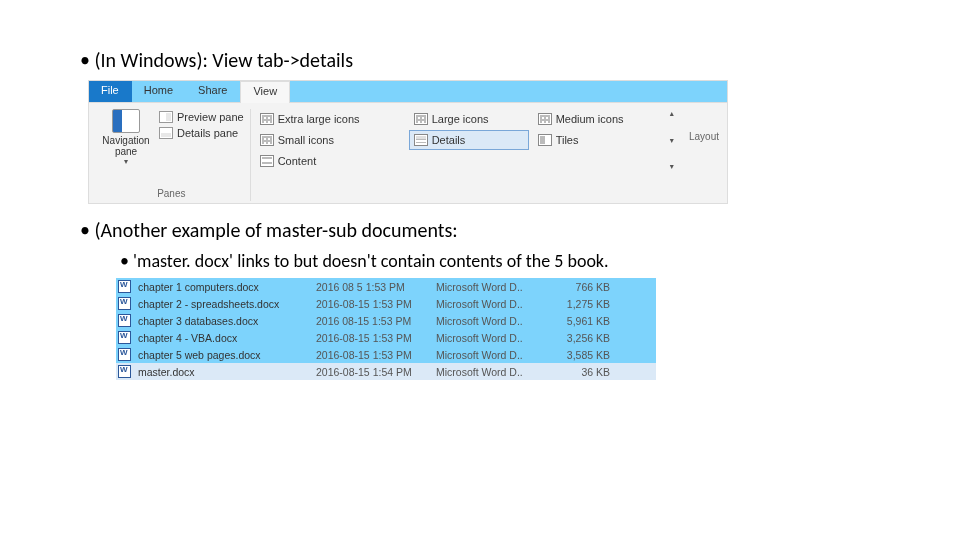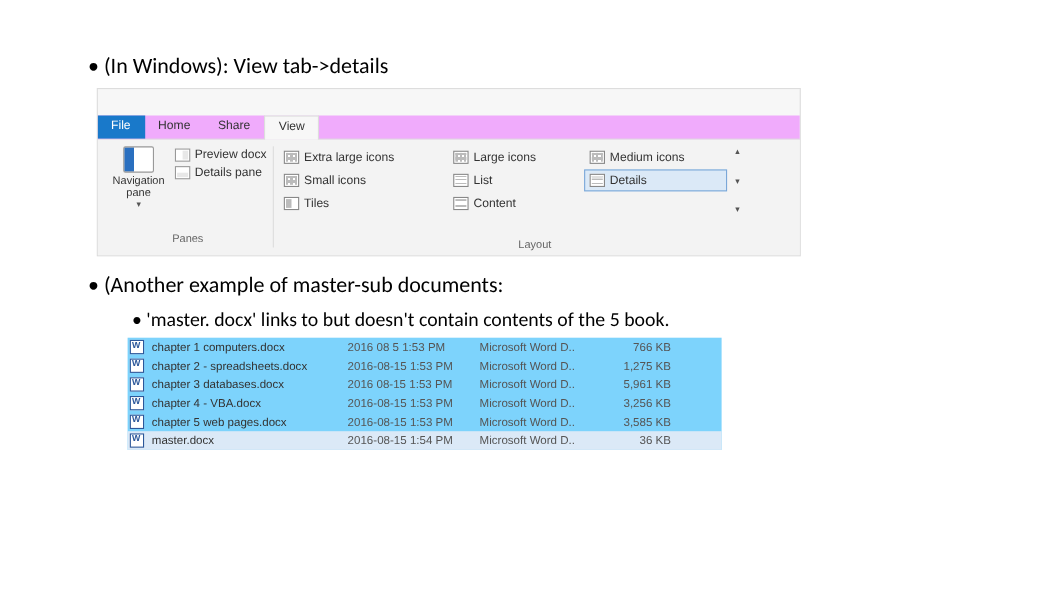--- a/index.html
+++ b/index.html
@@ -36,24 +36,23 @@
     width: 640px;
     border: 1px solid #ddd;
     font-size: 11px;
     font-family: "Segoe UI", Arial, sans-serif;
     color: #333;
     background: #f7f7f7;
   }
   .tabbar {
     display: flex;
     align-items: stretch;
-    background: #f0abfc;
+    background: #7dd3fc;
     border-bottom: 1px solid #ddd;
     height: 22px;
-    margin-top: 24px;
   }
   .tab {
     padding: 3px 12px;
     border-right: 1px solid transparent;
     cursor: default;
   }
   .tab.file {
     background: #1979ca;
     color: #fff;
   }
@@ -97,21 +96,21 @@
   .pane-opts { display: flex; flex-direction: column; gap: 4px; padding-top: 2px; }
   .pane-opt { display: flex; align-items: center; gap: 4px; }
   .pane-opt .box { width: 14px; height: 12px; border: 1px solid #999; background: #fff; position: relative; }
   .pane-opt .box.preview::after { content:""; position:absolute; right:1px; top:1px; bottom:1px; width:5px; background:#e8e8e8; }
   .pane-opt .box.details::after { content:""; position:absolute; left:1px; right:1px; bottom:1px; height:4px; background:#e8e8e8; }
   .group-caption { font-size: 10px; color: #666; text-align: center; margin-top: 22px; padding-bottom: 2px; }
 
   .layout-group {
     flex: 1;
     display: flex;
-    flex-direction: column;
+    flex-direction: row;
     padding: 0 4px;
     justify-content: space-between;
   }
   .layout-grid {
     display: grid;
     grid-template-columns: 150px 120px 130px;
     grid-auto-rows: 20px;
     gap: 1px 4px;
   }
   .layout-item {
@@ -190,21 +189,21 @@
       <div class="panes-group">
         <div class="panes-top">
           <div class="navpane">
             <div class="navpane-icon"></div>
             <div class="navpane-label">Navigation pane</div>
             <div class="navpane-caret">▾</div>
           </div>
           <div class="pane-opts">
             <div class="pane-opt">
               <span class="box preview"></span>
-              <span>Preview docx</span>
+              <span>Preview pane</span>
             </div>
             <div class="pane-opt">
               <span class="box details"></span>
               <span>Details pane</span>
             </div>
           </div>
         </div>
         <div class="group-caption">Panes</div>
       </div>
 
@@ -220,24 +219,20 @@
                 <span>Large icons</span>
               </div>
             <div class="layout-item">
                 <span class="li-icon grid"></span>
                 <span>Medium icons</span>
               </div>
             <div class="layout-item">
                 <span class="li-icon grid"></span>
                 <span>Small icons</span>
               </div>
-            <div class="layout-item">
-                <span class="li-icon list"></span>
-                <span>List</span>
-              </div>
             <div class="layout-item sel">
                 <span class="li-icon details"></span>
                 <span>Details</span>
               </div>
             <div class="layout-item">
                 <span class="li-icon tiles"></span>
                 <span>Tiles</span>
               </div>
             <div class="layout-item">
                 <span class="li-icon content"></span>

